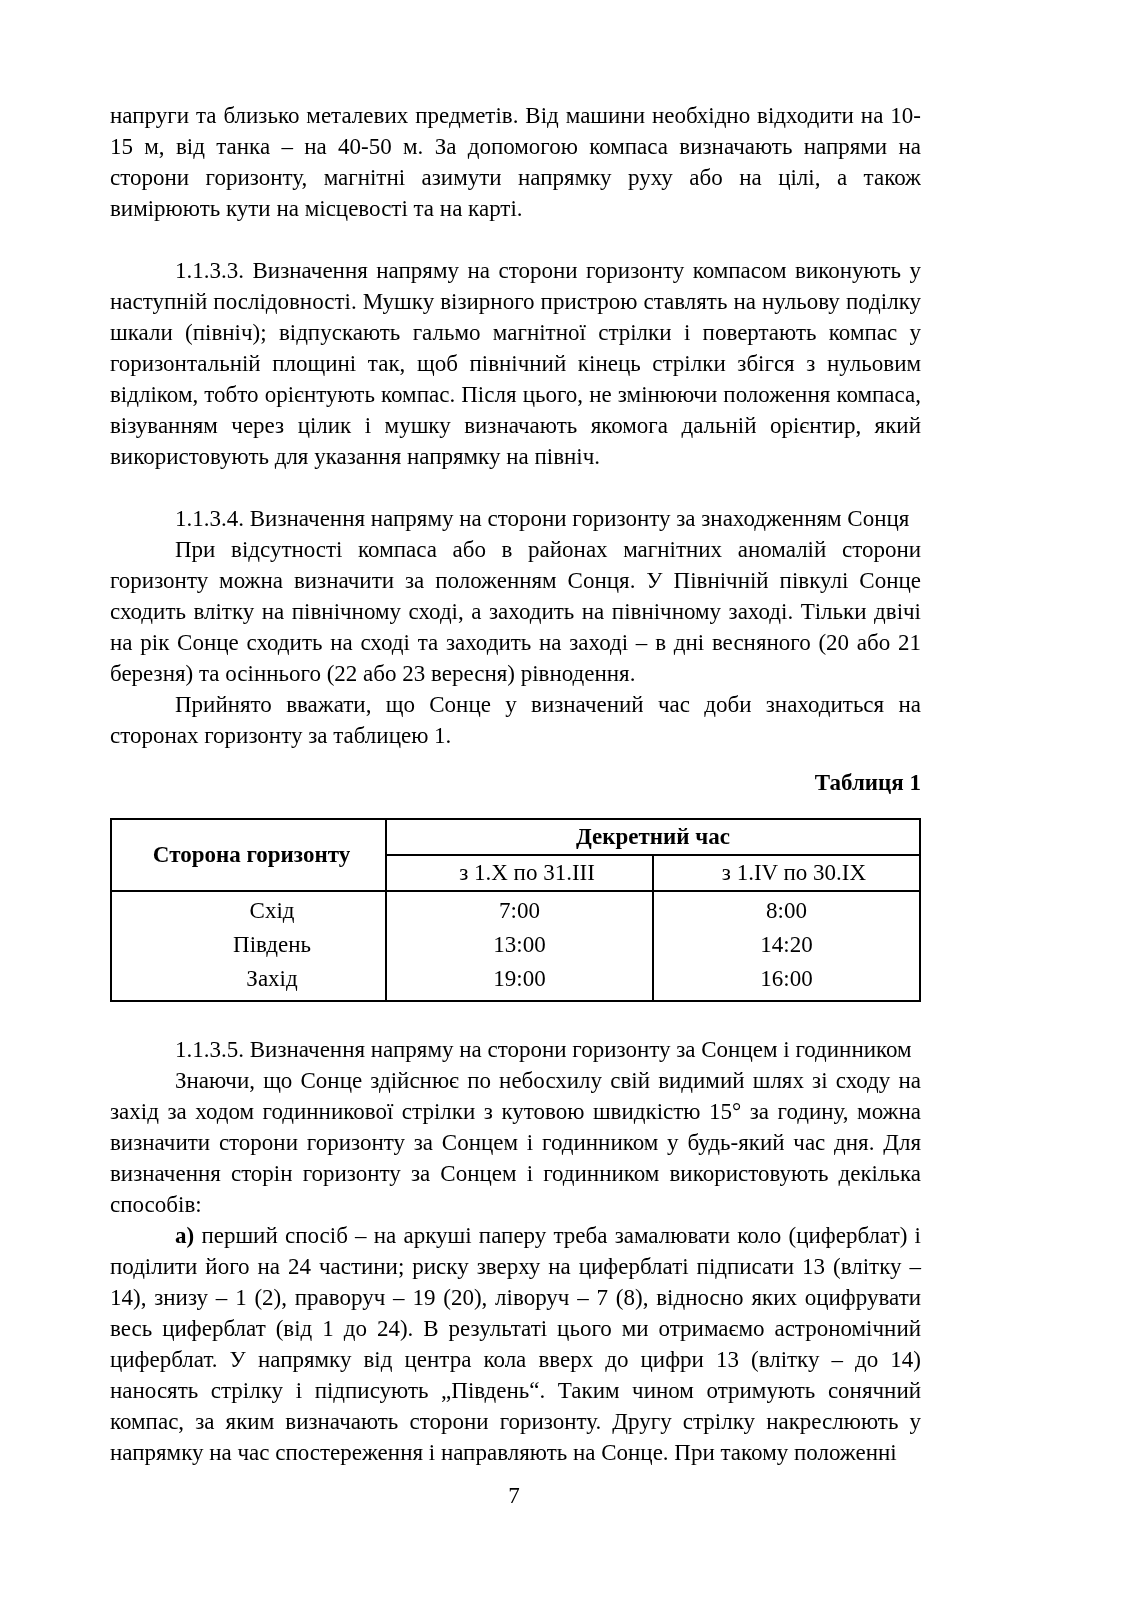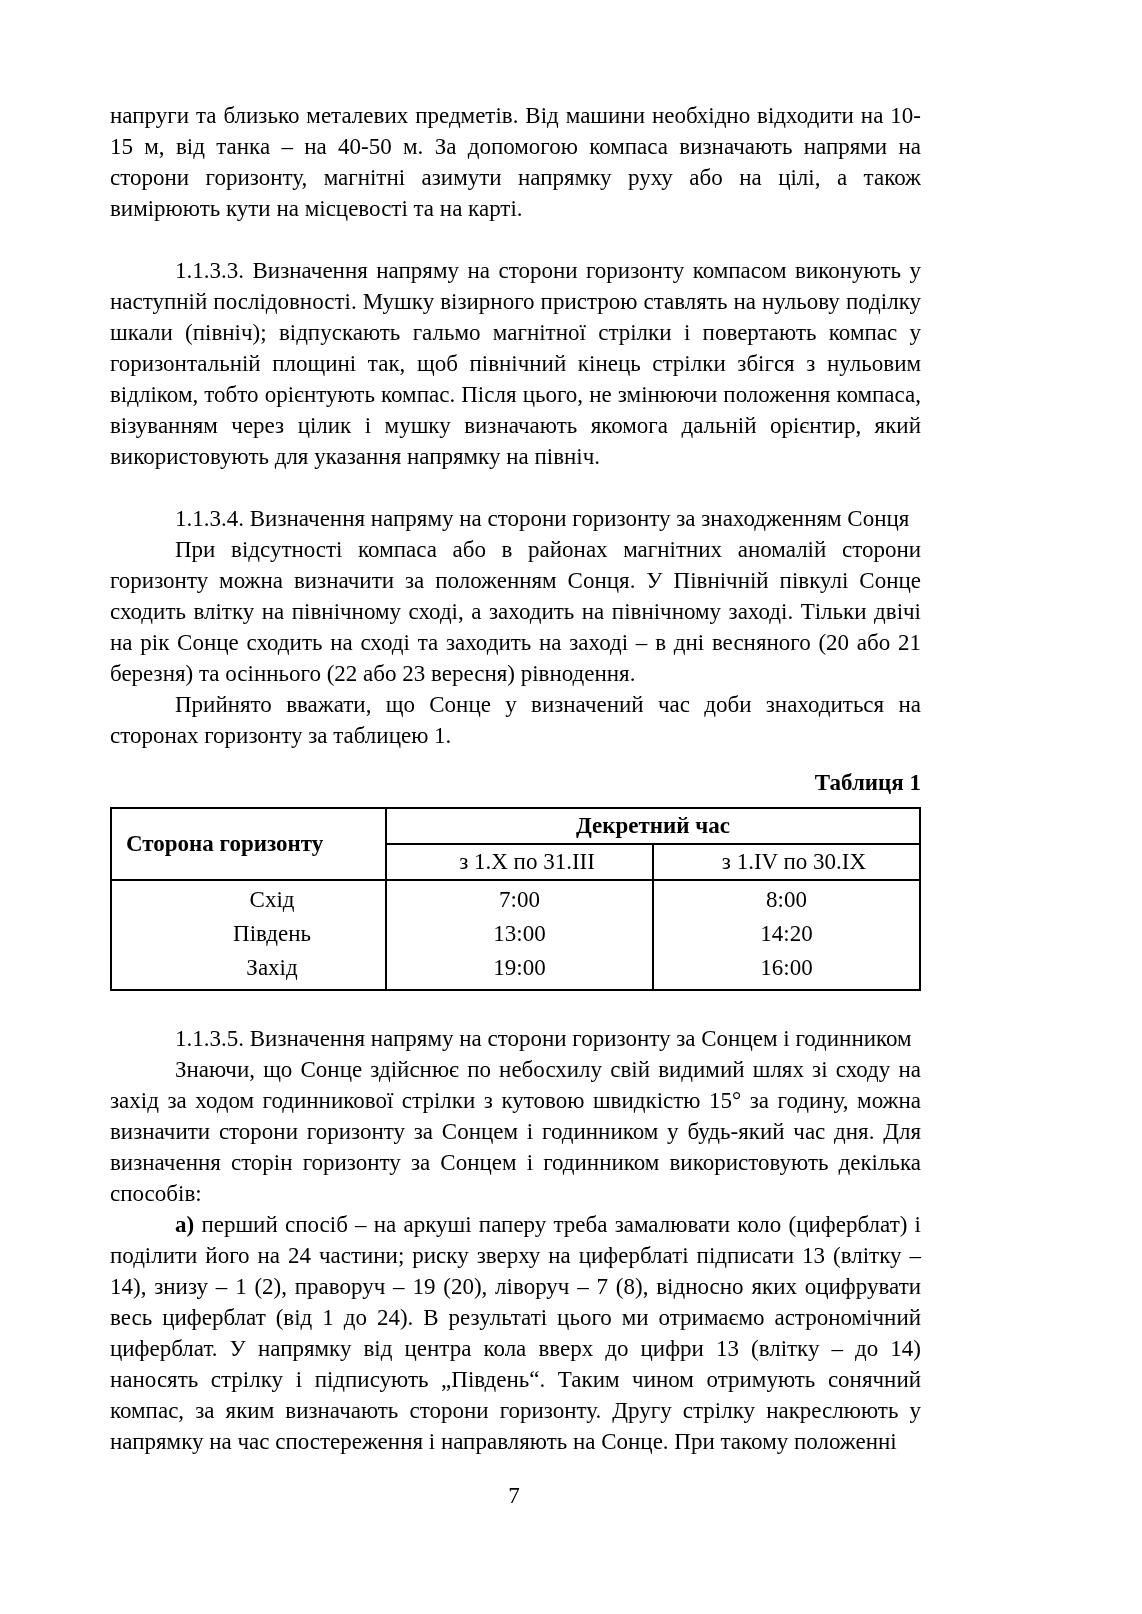--- a/index.html
+++ b/index.html
@@ -19,37 +19,37 @@
     text-align: justify;
     line-height: 31px;
   }
   p.indent { text-indent: 65px; }
   .spacer { height: 31px; }
   .small-spacer { height: 16px; }
   .table-caption {
     text-align: right;
     font-weight: bold;
     line-height: 31px;
-    margin-bottom: 9px;
+    margin-bottom: 20px;
   }
   table.sun-table {
     width: 100%;
     border-collapse: collapse;
     border: 2px solid #000;
     table-layout: fixed;
   }
   table.sun-table th, table.sun-table td {
     border: 2px solid #000;
     font-size: 23px;
     line-height: 30px;
     padding: 2px 8px;
   }
   table.sun-table th.col-side {
     width: 34%;
-    text-align: left;
+    text-align: center;
     padding-left: 14px;
     font-weight: bold;
     vertical-align: middle;
   }
   table.sun-table th.span-head {
     text-align: center;
     font-weight: bold;
   }
   table.sun-table th.sub {
     text-align: center;

